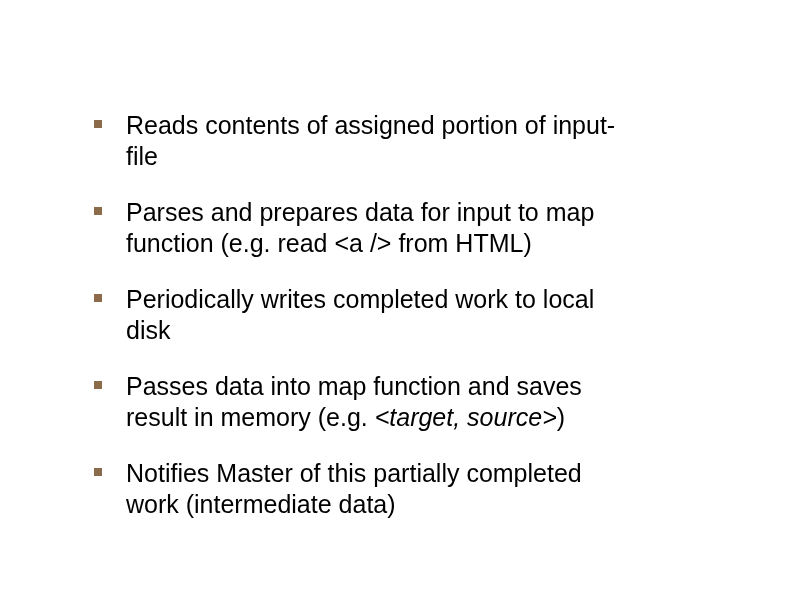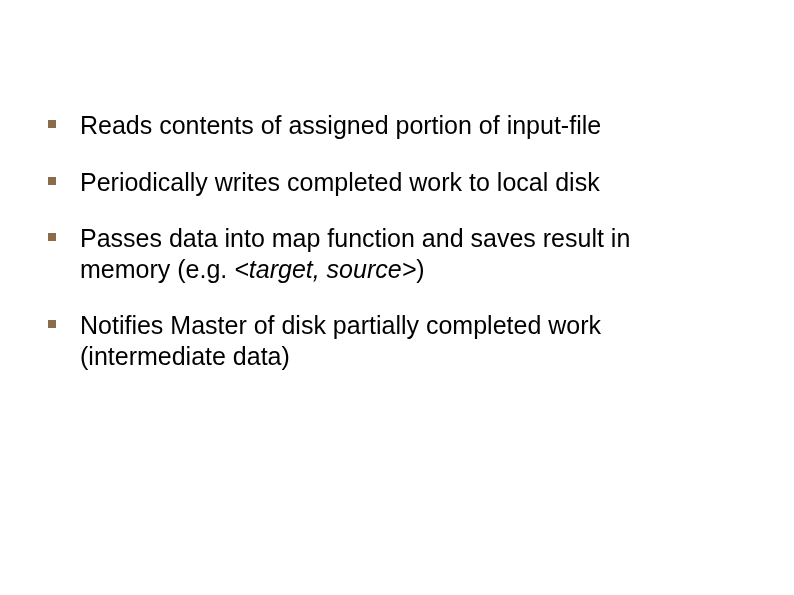--- a/index.html
+++ b/index.html
@@ -8,21 +8,21 @@
     width: 794px;
     height: 595px;
     background: #ffffff;
     font-family: Arial, Helvetica, sans-serif;
     color: #000000;
   }
   .slide {
     box-sizing: border-box;
     width: 687px;
     height: 595px;
-    padding: 110px 50px 50px 34px;
+    padding: 110px 50px 50px 80px;
   }
   ul.bullets {
     list-style: none;
     margin: 0;
     padding: 0;
   }
   ul.bullets li {
     position: relative;
     padding-left: 46px;
     font-size: 25px;
@@ -48,31 +48,32 @@
 <div class="slide">
   <ul class="bullets">
 
     <li>
       <span class="bullet-mark"></span>
       <span>Reads contents of assigned portion of input-file</span>
     </li>
 
     <li>
       <span class="bullet-mark"></span>
+      <span>Parses and prepares data for input to map function (e.g. read &lt;a /&gt; from HTML)</span>
     </li>
 
     <li>
       <span class="bullet-mark"></span>
       <span>Periodically writes completed work to local disk</span>
     </li>
 
     <li>
       <span class="bullet-mark"></span>
       <span>Passes data into map function and saves result in memory (e.g. </span><span class="italic">&lt;target, source&gt;</span><span>)</span>
     </li>
 
     <li>
       <span class="bullet-mark"></span>
-      <span>Notifies Master of disk partially completed work (intermediate data)</span>
+      <span>Notifies Master of this partially completed work (intermediate data)</span>
     </li>
 
   </ul>
 </div>
 
 </body></html>

